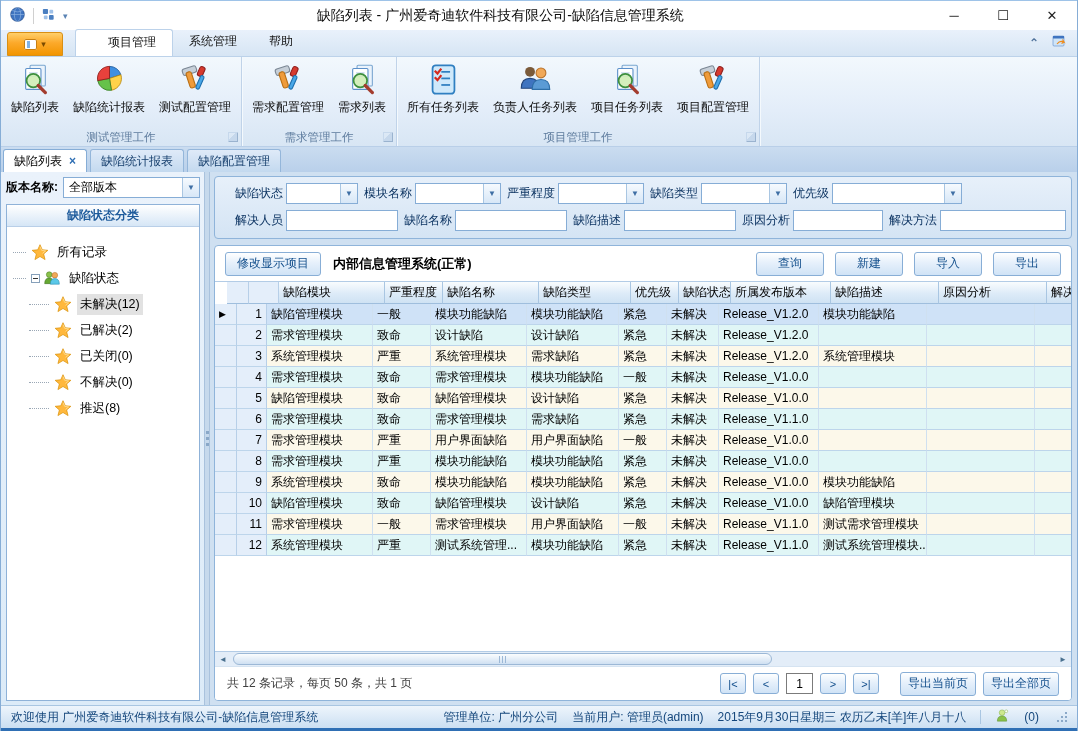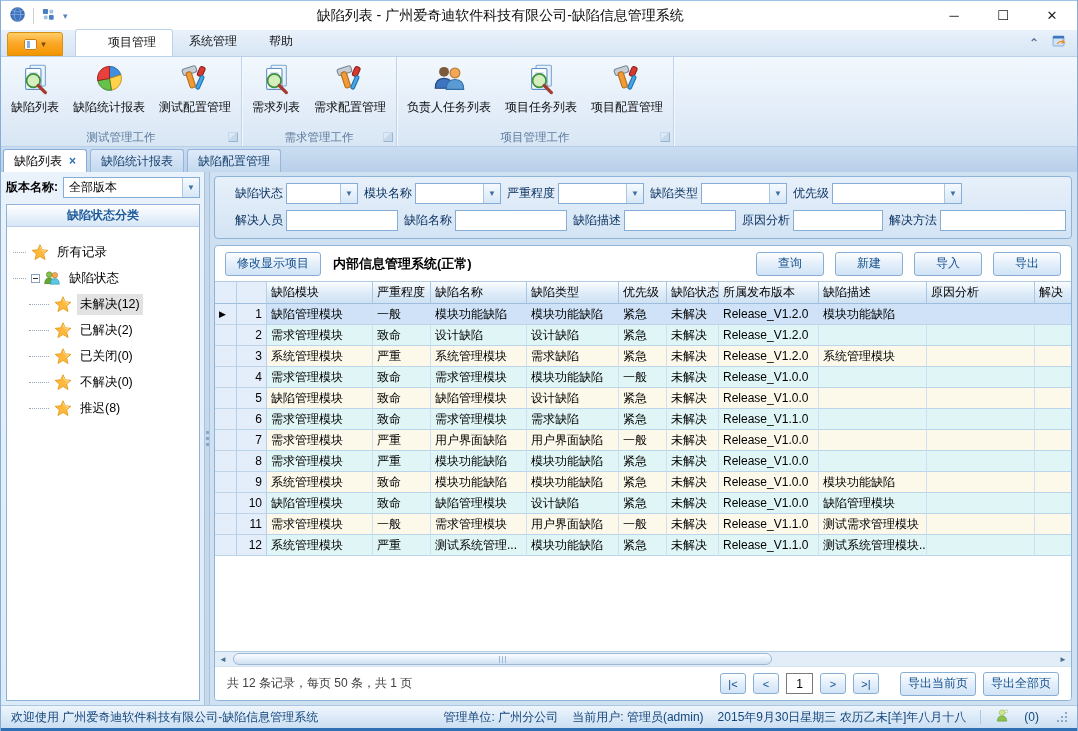--- a/index.html
+++ b/index.html
@@ -73,21 +73,21 @@
 
   .content-panel { flex:1; min-height:0; margin-top:6px; border:1px solid #8fb4da; border-radius:4px; background:#fff; display:flex; flex-direction:column; overflow:hidden; }
   .toolbar { height:35px; display:flex; align-items:center; padding:0 10px; gap:12px; }
   .btn { height:24px; background:linear-gradient(#feffff,#e6f0fb 45%,#d0e3f6); border:1px solid #88aed6; border-radius:3px; color:#134f8c; display:flex; align-items:center; justify-content:center; padding:0 12px; white-space:nowrap; }
   .sys-title { font-weight:bold; font-size:13px; color:#000; }
   .toolbar-right { margin-left:auto; display:flex; gap:11px; }
   .toolbar-right .btn { width:68px; padding:0; }
 
   .grid { flex:1; min-height:0; overflow:hidden; border-top:1px solid #b3cce6; background:#fff; }
   .grow { display:flex; height:21px; }
-  .grow.gh { height:22px; }
+  .grow.gh { height:22px;padding-left:12px; }
   .gcell { flex:0 0 auto; padding:0 4px; display:flex; align-items:center; overflow:hidden; white-space:nowrap; border-right:1px solid #cfe0f0; border-bottom:1px solid #bdd5eb; color:#000; }
   .gh .gcell { background:linear-gradient(#f9fcfe,#ddebf8 55%,#cfe2f3); border-right:1px solid #a9c6e2; border-bottom:1px solid #9fbedd; }
   .gcell.fix { background:#e4eefa; border-right:1px solid #b7cfe8; }
   .gcell.num { justify-content:flex-end; }
   .gcell.last { flex:1 1 auto; border-right:none; }
   .grow.odd  .gcell.data { background:#fcf8ea; }
   .grow.even .gcell.data { background:#e0f6f6; }
   .grow.selected .gcell.data { background:#cfe2f7; }
   .grow .gcell.status { background:linear-gradient(90deg,#fbfb04,#fdfda8 75%,#fbfbca); }
   .marker { color:#000; font-size:9px; }
@@ -202,47 +202,60 @@
           </div>
         </div>
         <div class="rgroup-footer">测试管理工作</div>
         <span class="dlg-launcher"></span>
       </div>
       <div class="rgroup">
         <div class="rgroup-buttons">
           <div class="rbtn">
             <span style="display: inline-flex;">
               <svg viewBox="0 0 32 32" style="width: 35px; height: 35px;">
+                <rect x="4" y="5" width="13" height="6" rx="2" fill="#c6cfd8" stroke="#7b8794" transform="rotate(-18 10 8)"></rect>
+                <rect x="9" y="9" width="5" height="15" rx="2" fill="#ef9b3a" stroke="#b96f14" transform="rotate(-18 11 16)"></rect>
+                <rect x="19" y="4" width="5" height="9" rx="2" fill="#d63a2f" stroke="#8f1f1c" transform="rotate(24 21 8)"></rect>
+                <rect x="18.6" y="12" width="3.4" height="13" rx="1.5" fill="#49a7e8" stroke="#1d6fae" transform="rotate(24 20 18)"></rect>
+              </svg>
+            </span>
+            <span class="rbtn-label">需求配置管理</span>
+          </div>
+          <div class="rbtn">
+            <span style="display: inline-flex;">
+              <svg viewBox="0 0 32 32" style="width: 35px; height: 35px;">
                 <rect x="11" y="3" width="14" height="19" rx="1" fill="#eaf3fc" stroke="#7aa6d0"></rect>
                 <rect x="7" y="6" width="14" height="19" rx="1" fill="#fff" stroke="#5b8fc9"></rect>
                 <line x1="10" y1="10" x2="18" y2="10" stroke="#bcd2ea"></line>
                 <line x1="10" y1="13" x2="18" y2="13" stroke="#bcd2ea"></line>
                 <circle cx="14" cy="17" r="6.2" fill="#cdecb0" fill-opacity=".85" stroke="#3e8f3e" stroke-width="1.6"></circle>
                 <line x1="18.5" y1="21.5" x2="25" y2="28" stroke="#a33c2e" stroke-width="3" stroke-linecap="round"></line>
               </svg>
             </span>
             <span class="rbtn-label">需求列表</span>
           </div>
-          <div class="rbtn">
-            <span style="display: inline-flex;">
-              <svg viewBox="0 0 32 32" style="width: 35px; height: 35px;">
-                <rect x="4" y="5" width="13" height="6" rx="2" fill="#c6cfd8" stroke="#7b8794" transform="rotate(-18 10 8)"></rect>
-                <rect x="9" y="9" width="5" height="15" rx="2" fill="#ef9b3a" stroke="#b96f14" transform="rotate(-18 11 16)"></rect>
-                <rect x="19" y="4" width="5" height="9" rx="2" fill="#d63a2f" stroke="#8f1f1c" transform="rotate(24 21 8)"></rect>
-                <rect x="18.6" y="12" width="3.4" height="13" rx="1.5" fill="#49a7e8" stroke="#1d6fae" transform="rotate(24 20 18)"></rect>
-              </svg>
-            </span>
-            <span class="rbtn-label">需求配置管理</span>
-          </div>
         </div>
         <div class="rgroup-footer">需求管理工作</div>
         <span class="dlg-launcher"></span>
       </div>
       <div class="rgroup">
         <div class="rgroup-buttons">
+          <div class="rbtn">
+            <span style="display: inline-flex;">
+              <svg viewBox="0 0 32 32" style="width: 35px; height: 35px;">
+                <rect x="6" y="3" width="20" height="26" rx="3" fill="#cfe9fb" stroke="#2f7fc1" stroke-width="1.6"></rect>
+                <line x1="14" y1="9" x2="22" y2="9" stroke="#2f7fc1" stroke-width="1.6"></line>
+                <line x1="14" y1="15" x2="22" y2="15" stroke="#2f7fc1" stroke-width="1.6"></line>
+                <line x1="14" y1="21" x2="22" y2="21" stroke="#2f7fc1" stroke-width="1.6"></line>
+                <path d="M8 8 l2.5 2.5 L14 6" fill="none" stroke="#d42a1e" stroke-width="2"></path>
+                <path d="M8 14 l2.5 2.5 L14 12" fill="none" stroke="#d42a1e" stroke-width="2"></path>
+              </svg>
+            </span>
+            <span class="rbtn-label">所有任务列表</span>
+          </div>
           <div class="rbtn">
             <span style="display: inline-flex;">
               <svg viewBox="0 0 32 32" style="width: 35px; height: 35px;">
                 <circle cx="11" cy="9" r="4.5" fill="#7a5a3a" stroke="#4a3category1a"></circle>
                 <path d="M3 24 q0 -9 8 -9 q8 0 8 9 Z" fill="#3f74c0" stroke="#23457c"></path>
                 <circle cx="21" cy="10" r="4.5" fill="#f0a858" stroke="#b9722a"></circle>
                 <path d="M13 25 q0 -9 8 -9 q8 0 8 9 Z" fill="#5b9bd5" stroke="#2f6fa8"></path>
               </svg>
             </span>
             <span class="rbtn-label">负责人任务列表</span>

